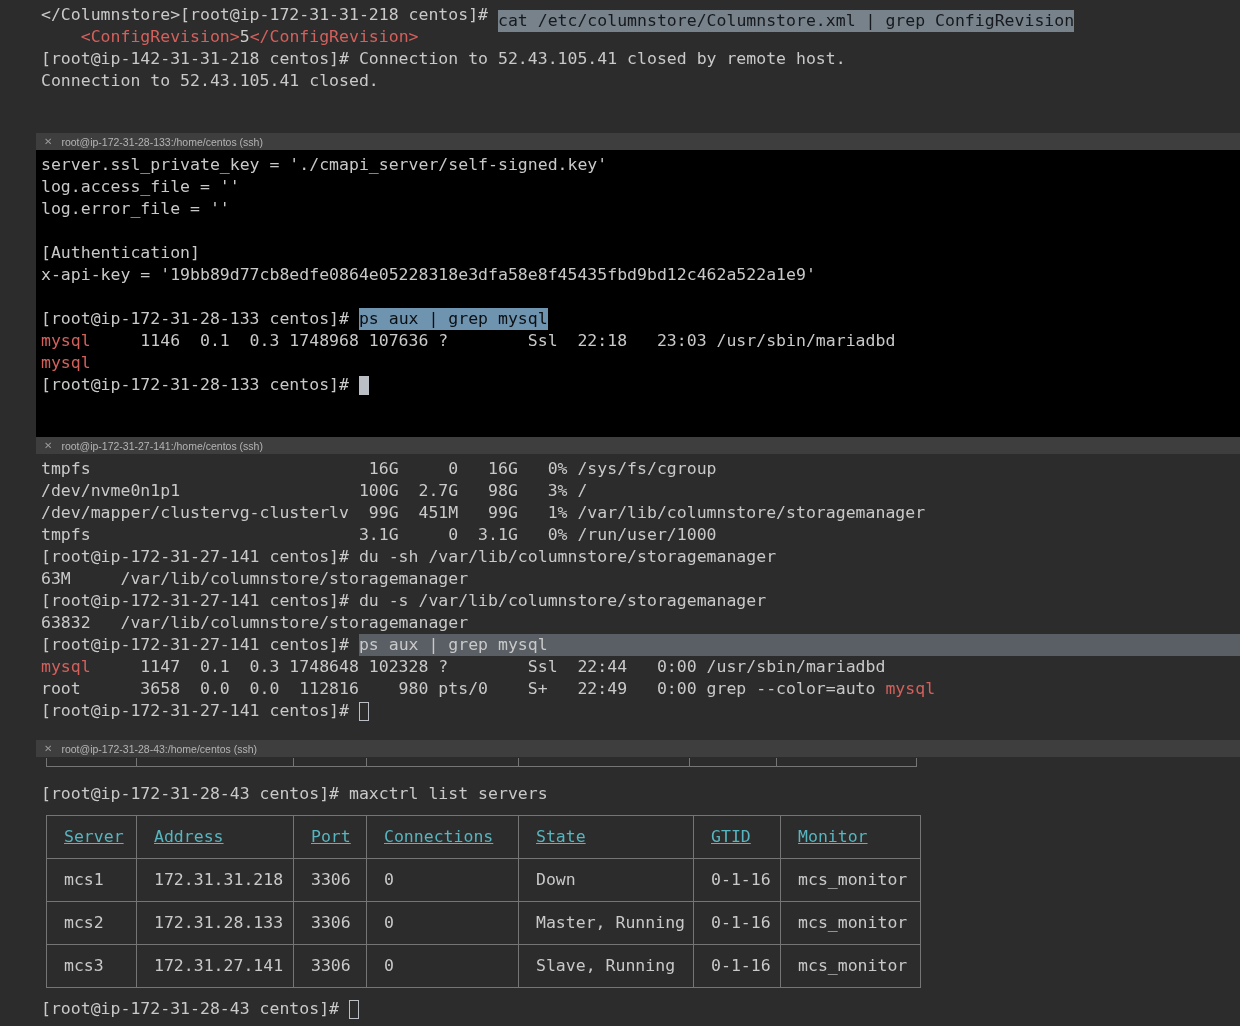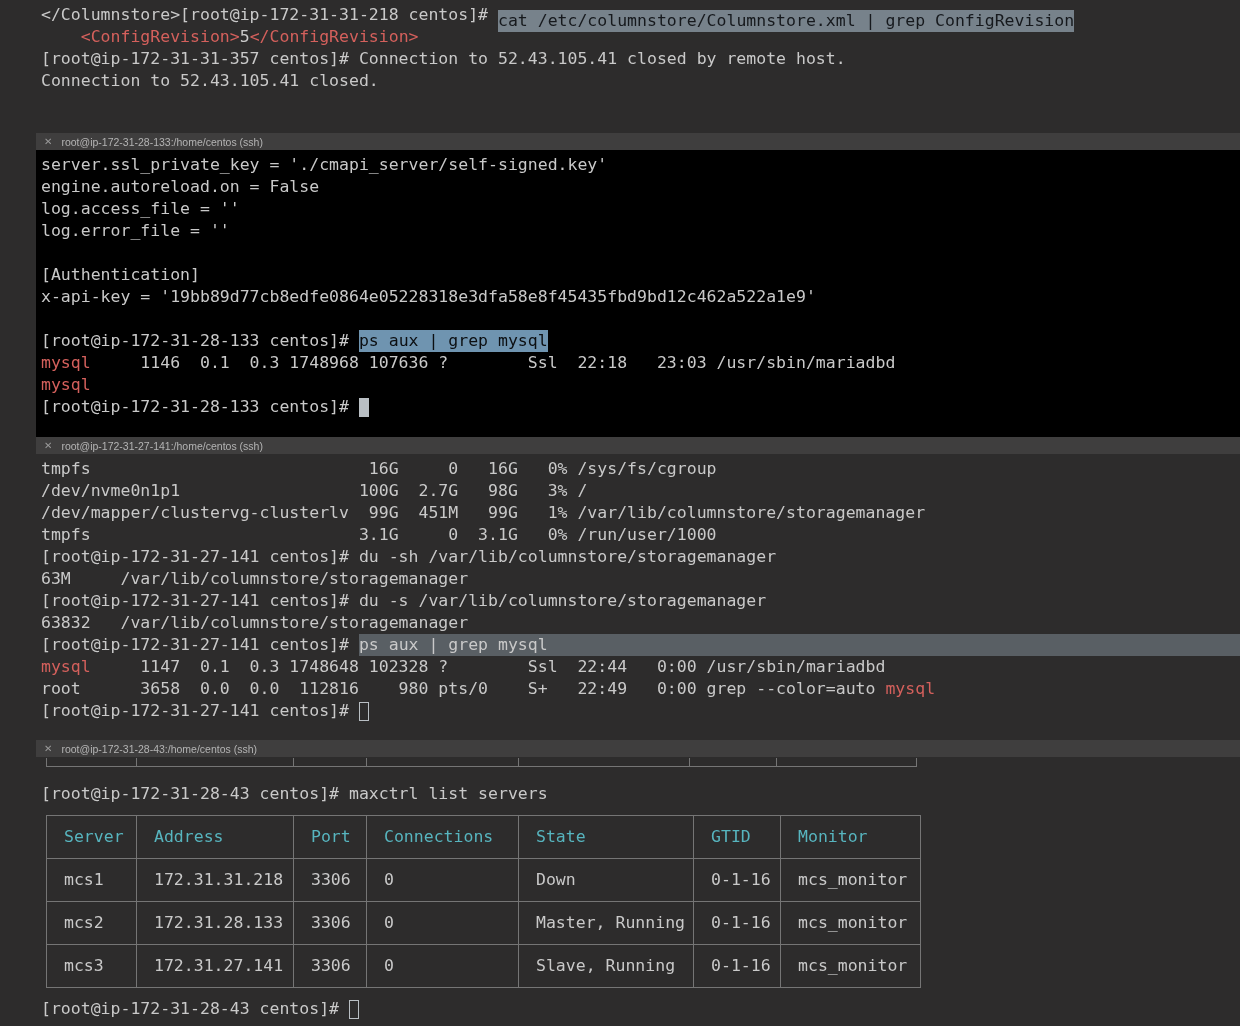--- a/index.html
+++ b/index.html
@@ -49,44 +49,43 @@
     border-collapse:collapse; table-layout:fixed; margin-left:5px;
     font-size:16.5px;
   }
   table.server-table th, table.server-table td {
     border:1px solid var(--table-border);
     height:43px; padding:0 8px 0 17px;
     text-align:left; vertical-align:middle;
     font-weight:normal; white-space:pre;
     color:var(--text);
   }
-  table.server-table th { color:var(--cyan); }
+  table.server-table th { color:var(--cyan);text-decoration:underline; }
 </style>
 </head>
 <body>
 
 <div class="terminal">
 
   <section class="pane pane-1">
     <div class="content">
         <div class="tline"><span>&lt;/Columnstore&gt;[root@ip-172-31-31-218 centos]# </span><span class="seg-sel1">cat /etc/columnstore/Columnstore.xml | grep ConfigRevision</span></div>
         <div class="tline"><span>    </span><span class="seg-red">&lt;ConfigRevision&gt;</span><span>5</span><span class="seg-red">&lt;/ConfigRevision&gt;</span></div>
-        <div class="tline"><span>[root@ip-172-31-31-357 centos]# Connection to 52.43.105.41 closed by remote host.</span></div>
+        <div class="tline"><span>[root@ip-142-31-31-218 centos]# Connection to 52.43.105.41 closed by remote host.</span></div>
         <div class="tline"><span>Connection to 52.43.105.41 closed.</span></div>
       </div>
   </section>
 
   <section class="pane pane-2">
     <header class="titlebar">
       <span class="close">✕</span>
       <span class="title">root@ip-172-31-28-133:/home/centos (ssh)</span>
     </header>
     <div class="content">
         <div class="tline"><span>server.ssl_private_key = './cmapi_server/self-signed.key'</span></div>
-        <div class="tline"><span>engine.autoreload.on = False</span></div>
         <div class="tline"><span>log.access_file = ''</span></div>
         <div class="tline"><span>log.error_file = ''</span></div>
         <div class="tline"></div>
         <div class="tline"><span>[Authentication]</span></div>
         <div class="tline"><span>x-api-key = '19bb89d77cb8edfe0864e05228318e3dfa58e8f45435fbd9bd12c462a522a1e9'</span></div>
         <div class="tline"></div>
         <div class="tline"><span>[root@ip-172-31-28-133 centos]# </span><span class="seg-sel2">ps aux | grep mysql</span></div>
         <div class="tline"><span class="seg-red">mysql</span><span>     1146  0.1  0.3 1748968 107636 ?        Ssl  22:18   23:03 /usr/sbin/mariadbd</span></div>
         <div class="tline"><span class="seg-red">mysql</span></div>
         <div class="tline"><span>[root@ip-172-31-28-133 centos]# </span><span class="cursor solid"></span></div>

